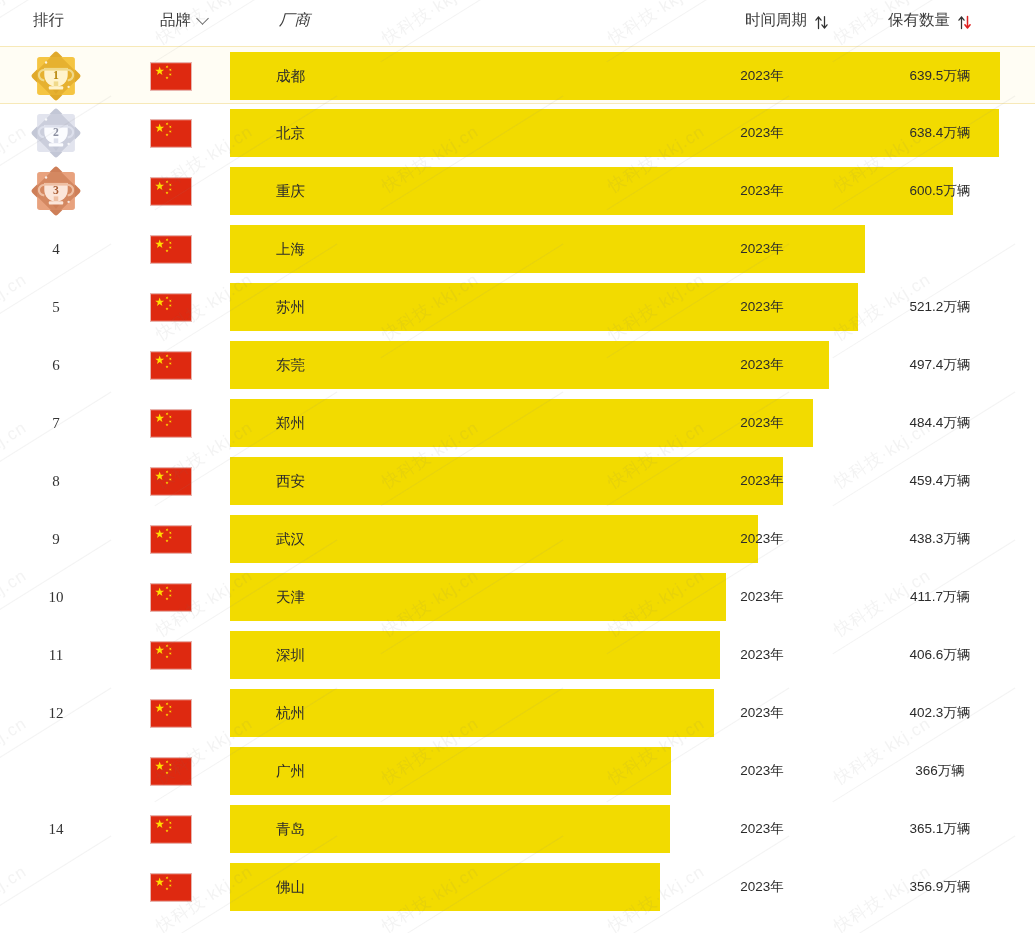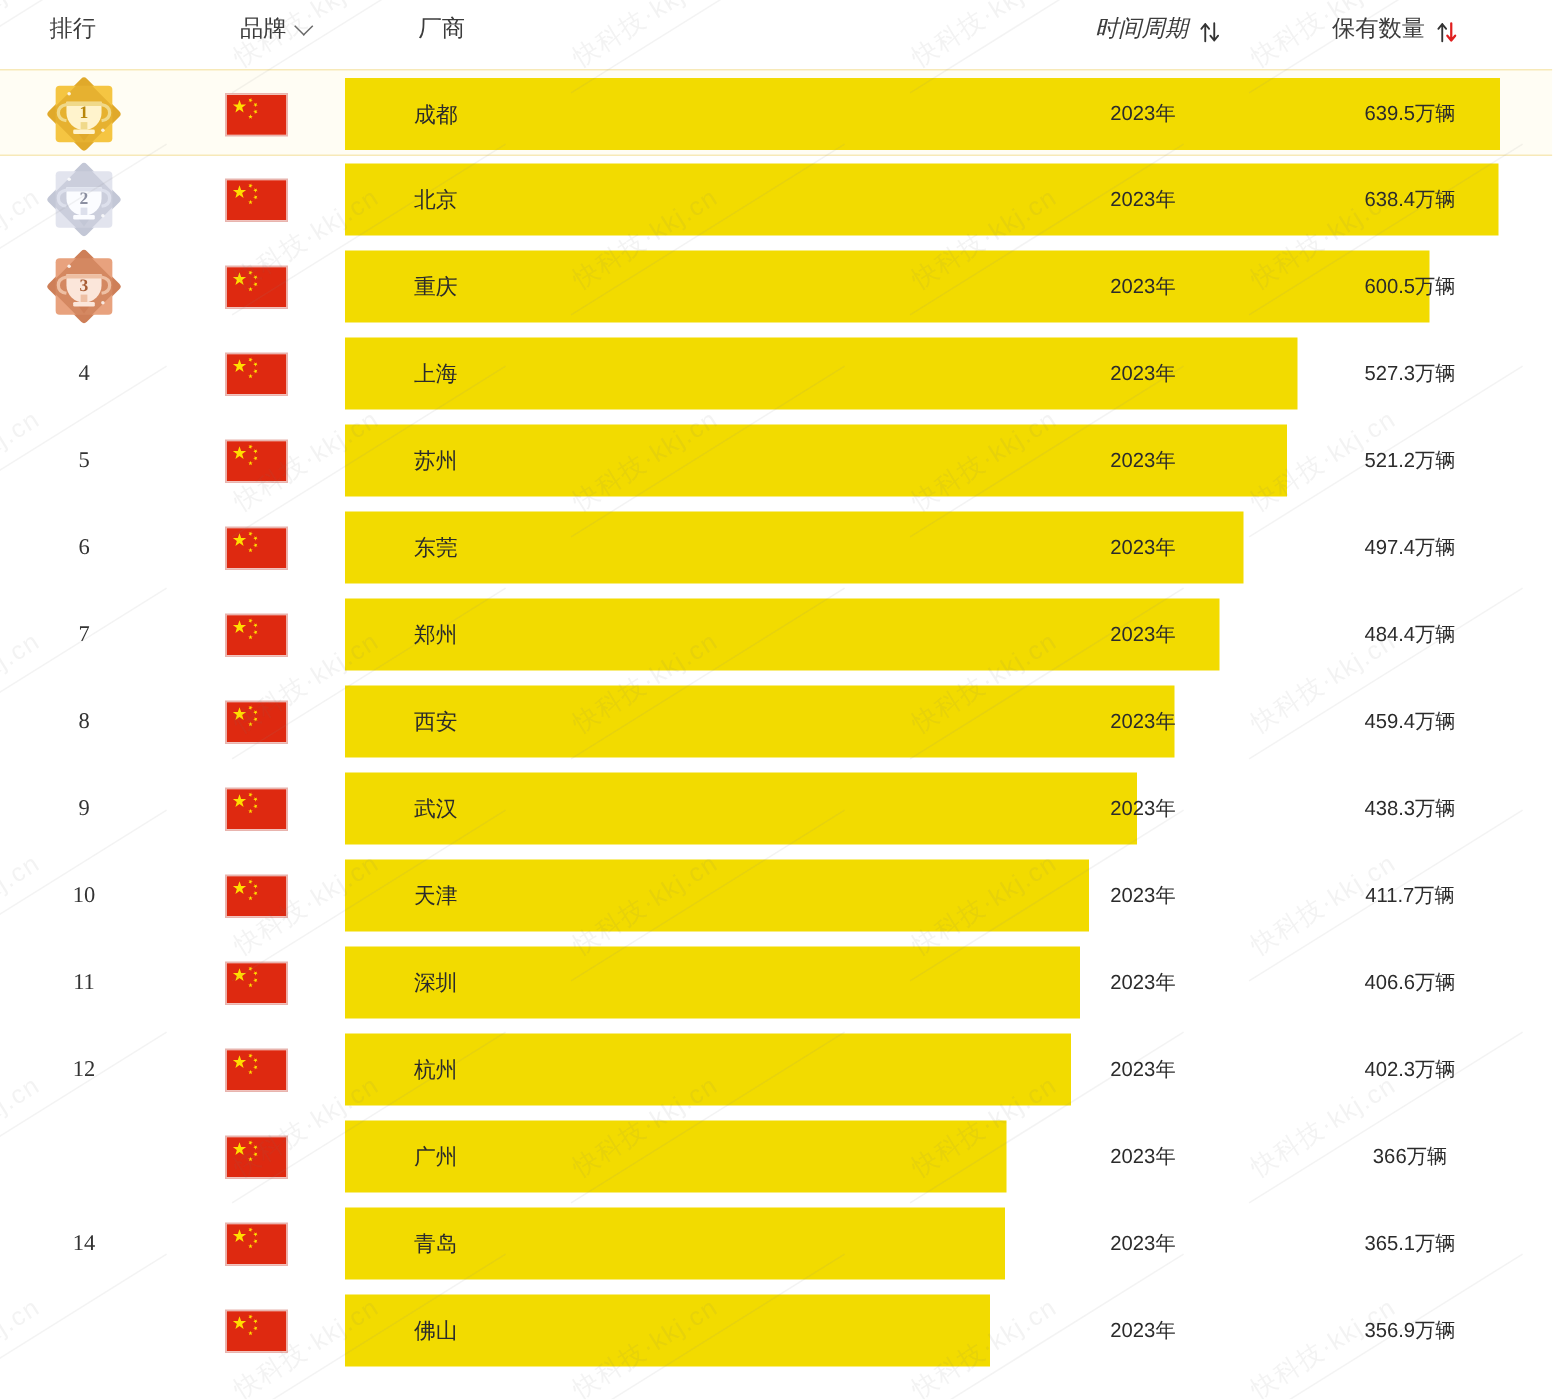--- a/index.html
+++ b/index.html
@@ -62,22 +62,22 @@
   .hdr-cell {
     position: absolute;
     top: 9px;
     font-size: 15.5px;
     color: #3c3c3c;
     white-space: nowrap;
     line-height: 22px;
   }
   #hdr-rank   { left: 33px; }
   #hdr-brand  { left: 160px; }
-  #hdr-maker  { left: 279px; }
-  #hdr-period { left: 730px; font-style: italic; }
+  #hdr-maker  { left: 279px; font-style: italic; }
+  #hdr-period { left: 745px; }
   #hdr-count  { left: 888px; }
 
   .chev {
     display: inline-block;
     margin-left: 7px;
     position: relative;
     top: -2px;
     width: 9px; height: 9px;
     border-right: 1.6px solid #6a6a6a;
     border-bottom: 1.6px solid #6a6a6a;
@@ -347,21 +347,20 @@
               <path d="M30.54,8.16L29.93,9.77L31.23,10.90L29.51,10.81L28.83,12.39L28.38,10.74L26.67,10.58L28.11,9.64L27.73,7.96L29.07,9.04Z" fill="#FFDE00"></path>
               <path d="M28.18,14.74L29.26,16.08L30.89,15.52L29.96,16.97L30.99,18.34L29.33,17.90L28.34,19.31L28.24,17.59L26.60,17.08L28.20,16.46Z" fill="#FFDE00"></path>
               <path d="M24.00,19.60L24.56,21.22L26.28,21.26L24.91,22.30L25.41,23.94L24.00,22.96L22.59,23.94L23.09,22.30L21.72,21.26L23.44,21.22Z" fill="#FFDE00"></path>
             </svg>
           </span>
         </div>
         <div class="bar-area">
           <div class="bar" style="width:635px"></div>
           <div class="bar-label">上海</div>
           <div class="period">2023年</div>
-          <div class="count">527.3万辆</div>
         </div>
       </div>
       <div class="row">
         <div class="rank-cell">
           <span class="rank-num">5</span>
         </div>
         <div class="flag-cell">
           <span>
             <svg class="flag" viewBox="0 0 60 40">
               <rect width="60" height="40" fill="#DE2910"></rect>

